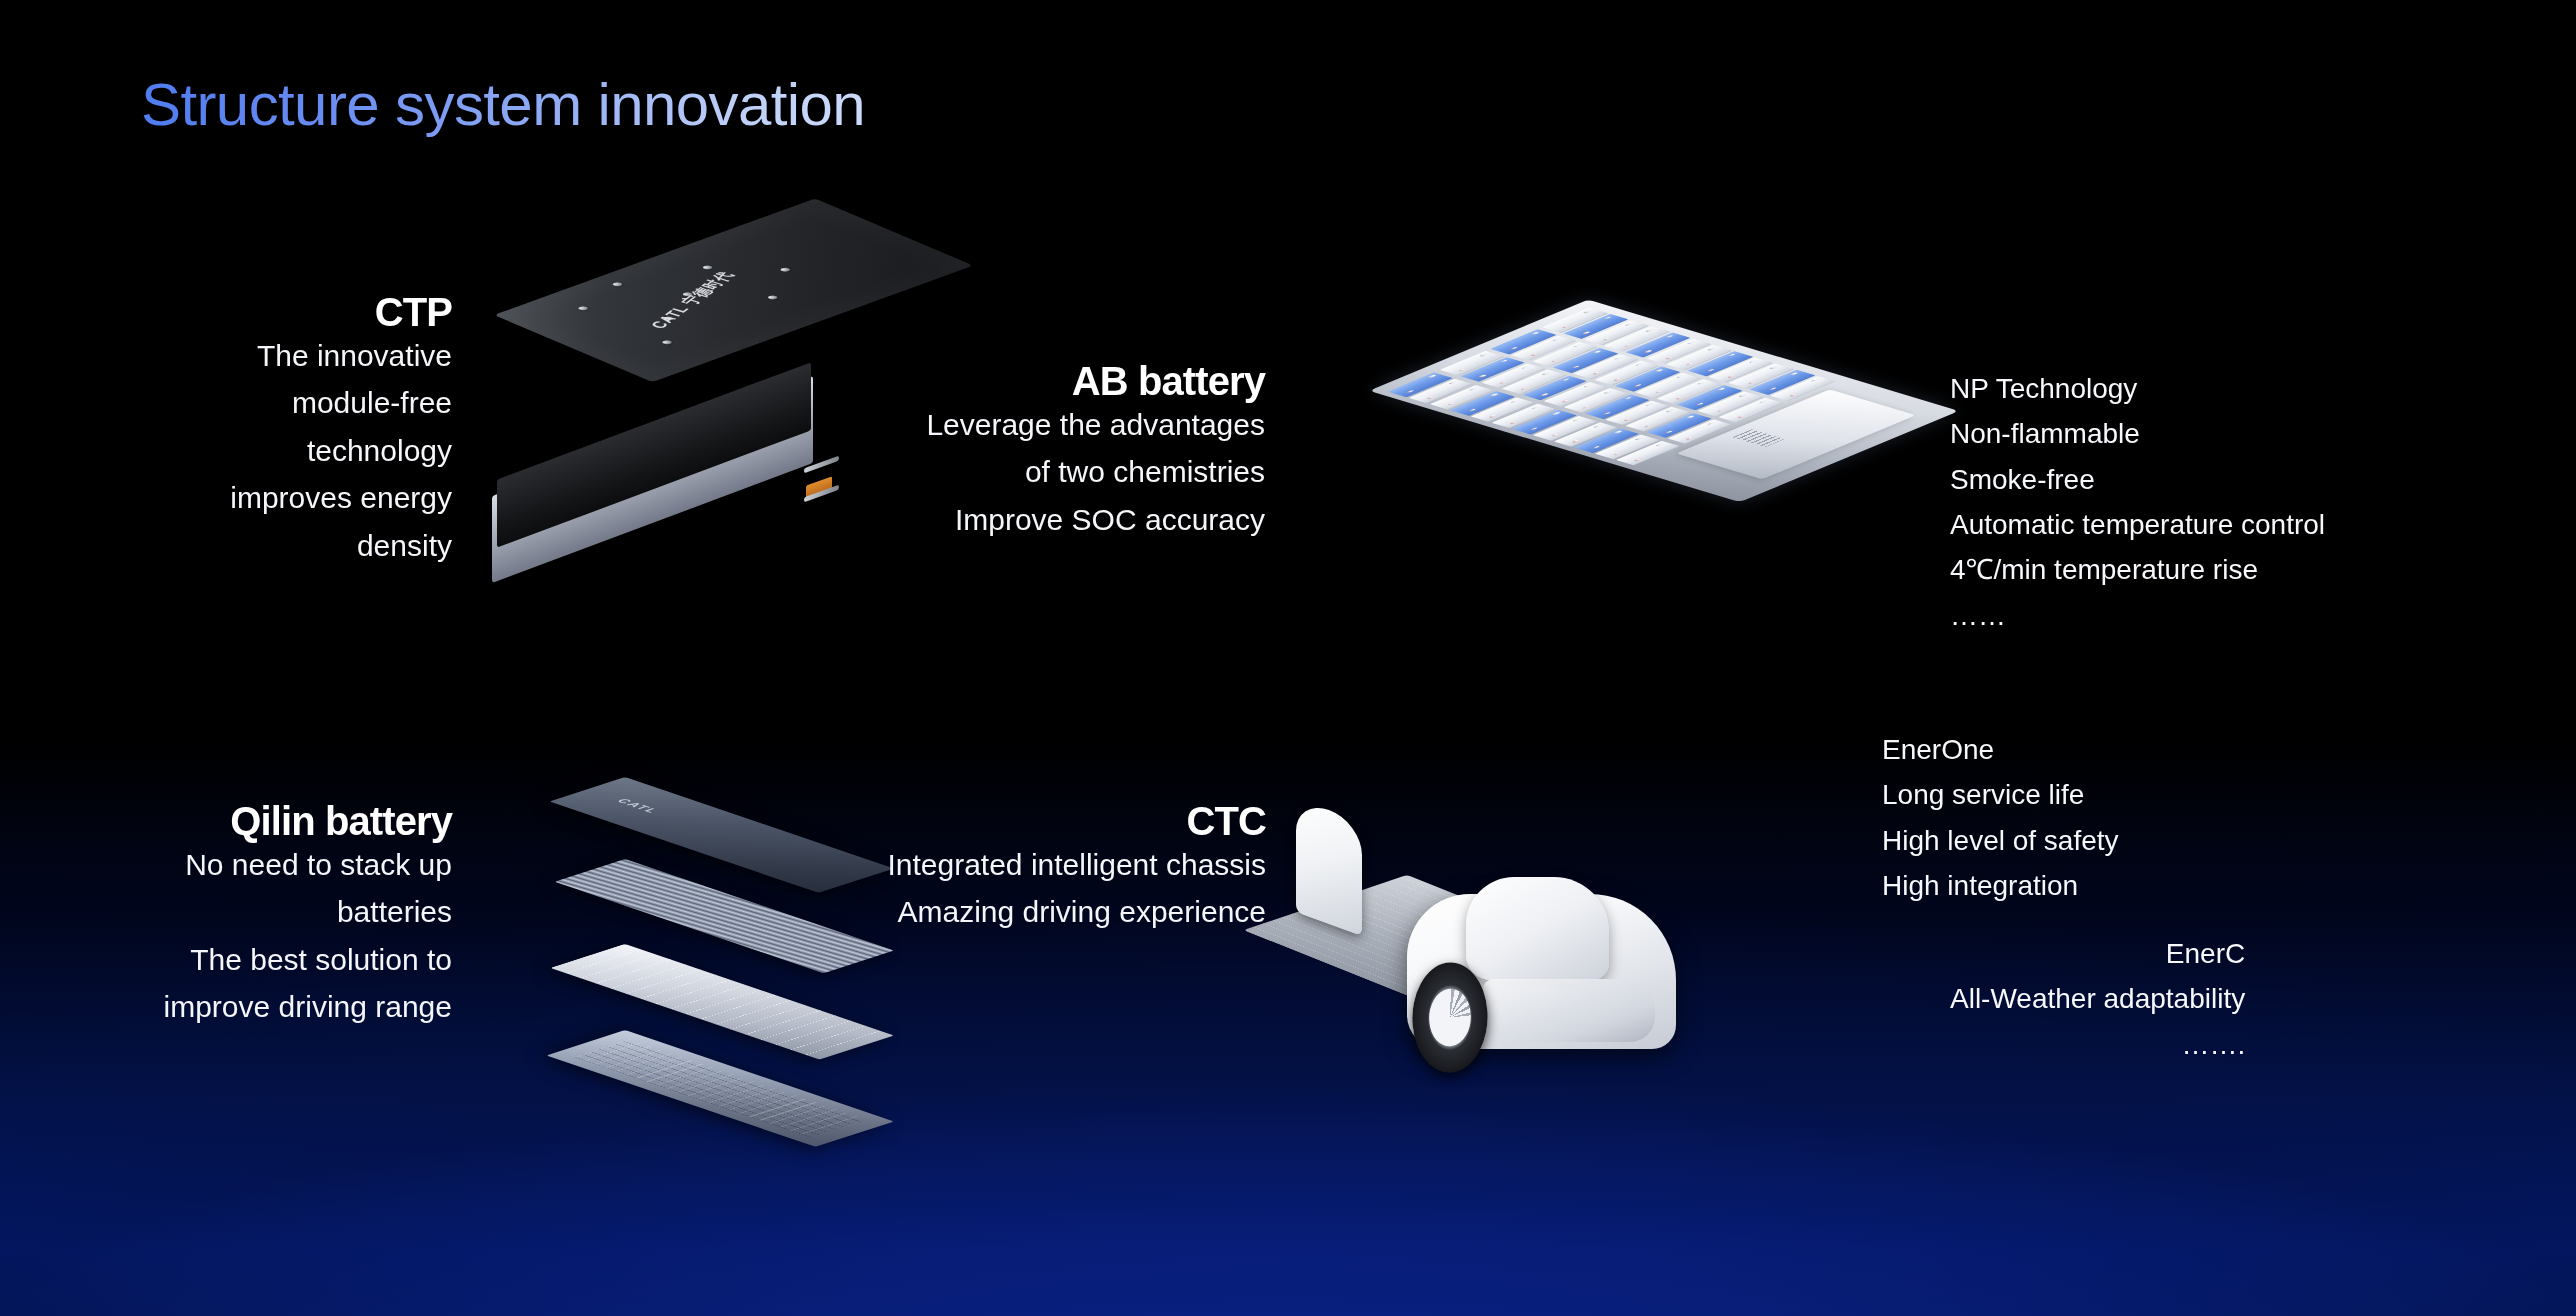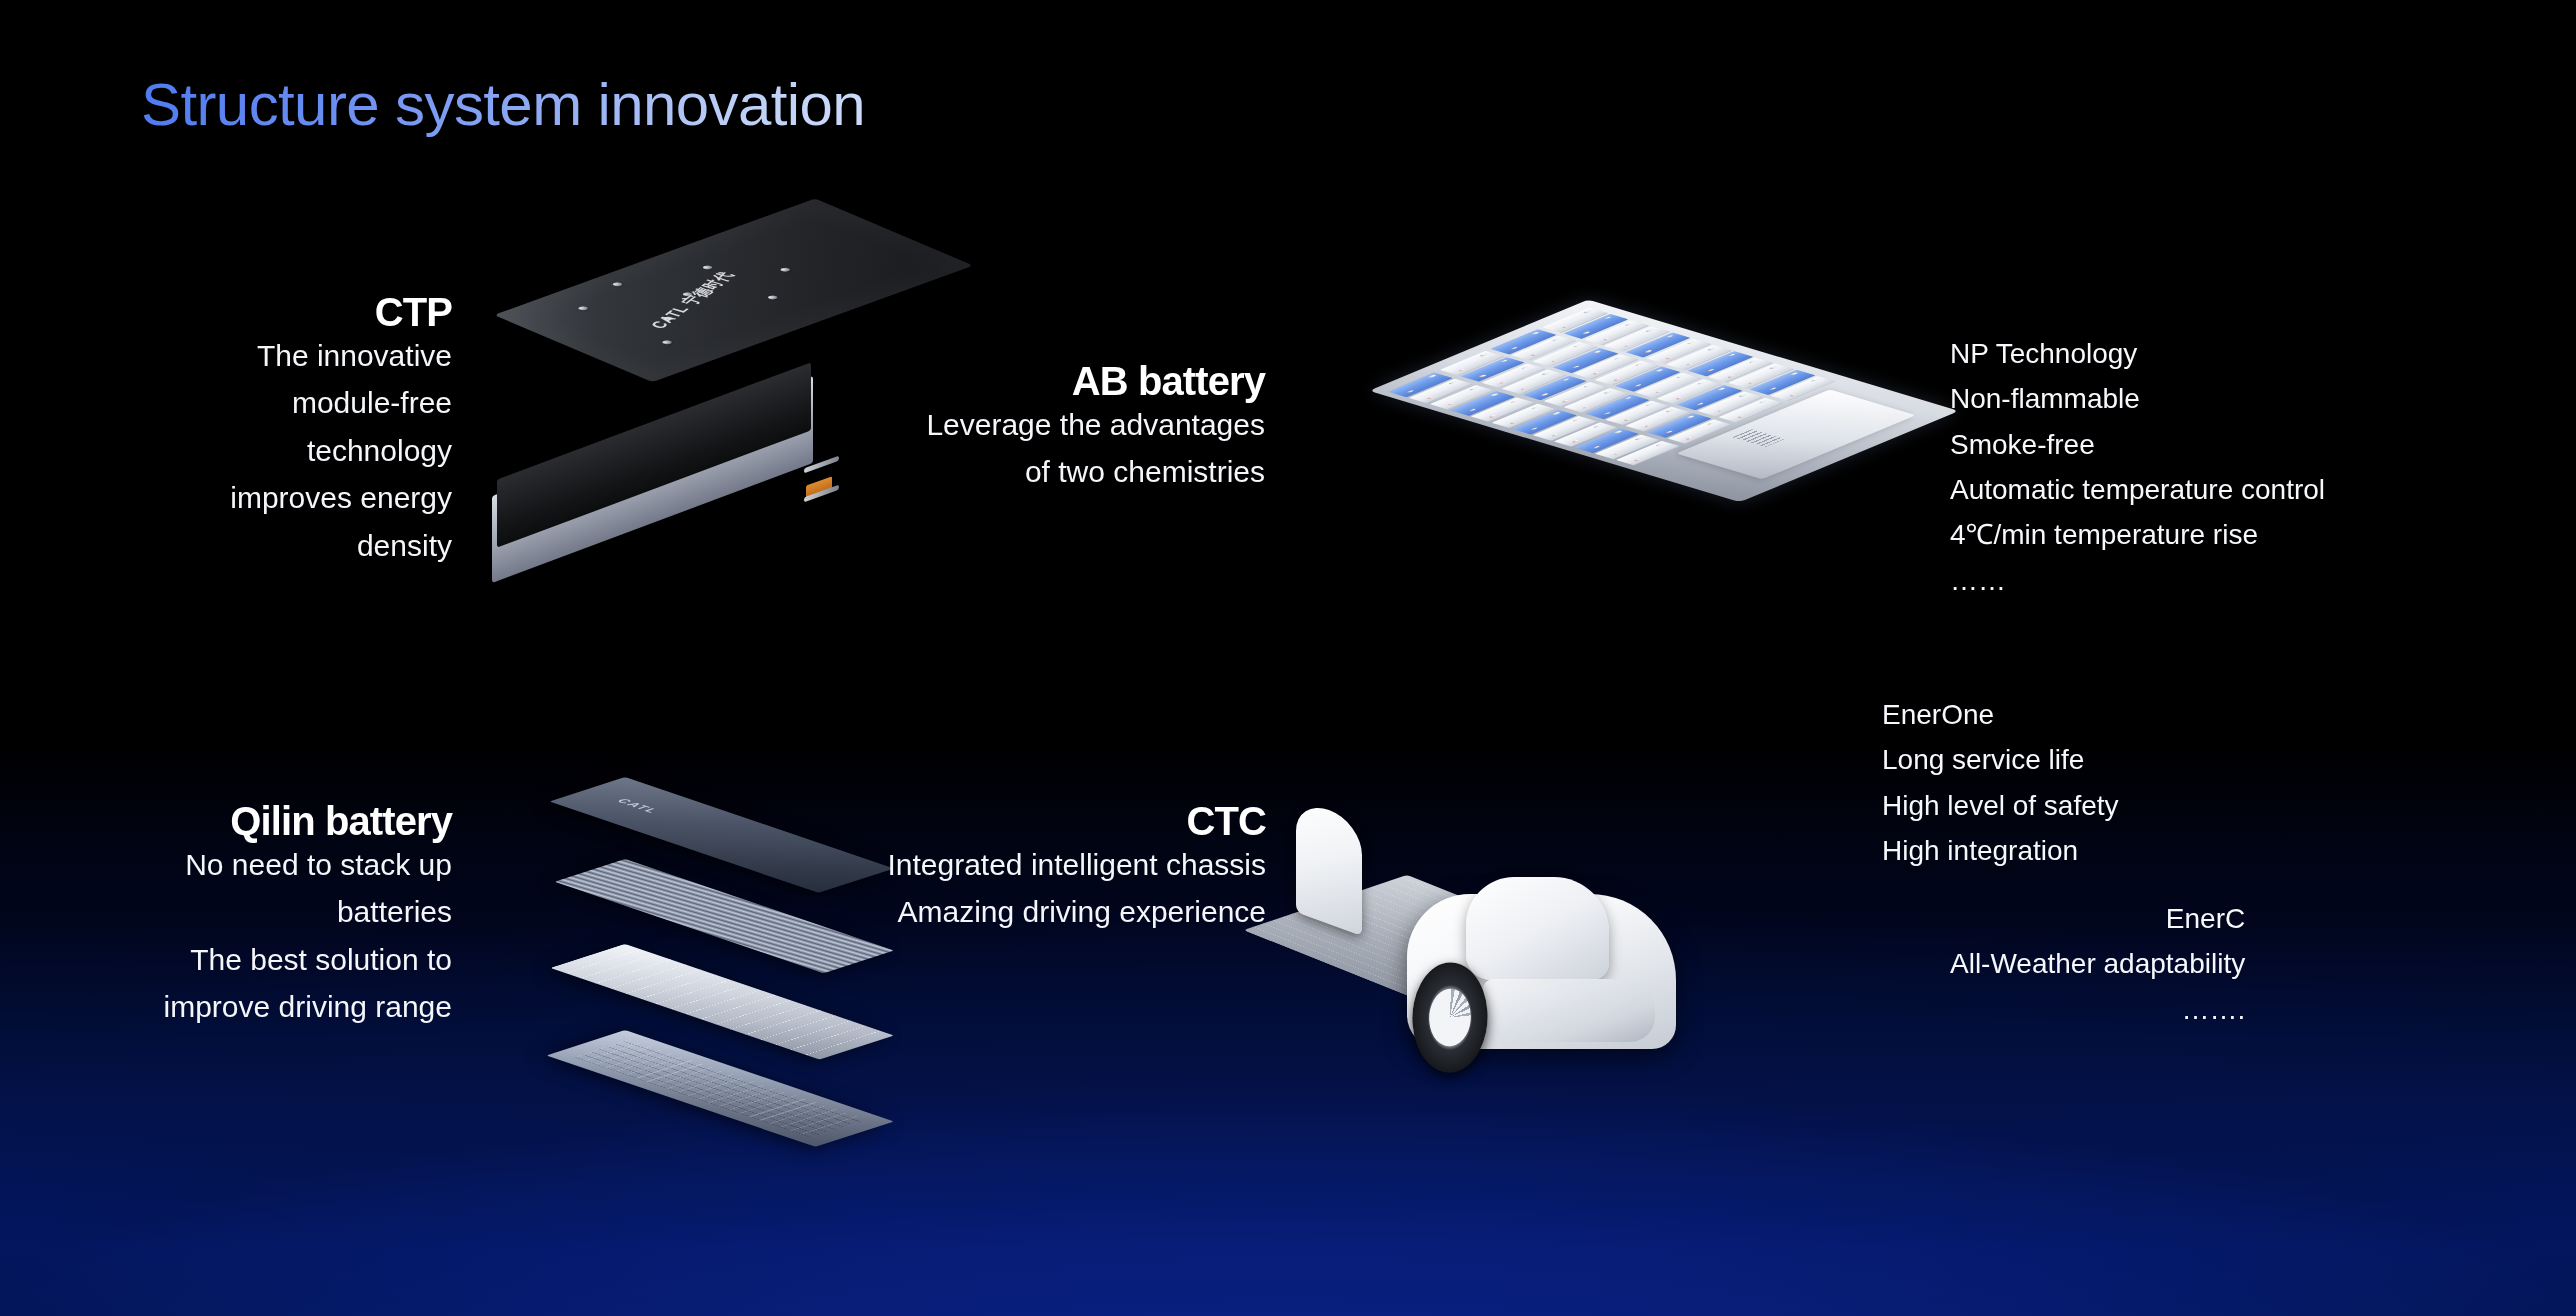--- a/index.html
+++ b/index.html
@@ -47,21 +47,21 @@
   .blk-lines .ln {
     color: #f4f6fa;
     font-size: 30px;
     line-height: 1.58;
     font-weight: 400;
     white-space: nowrap;
   }
   .right-align { text-align: right; }
 
   
-  .feat-list { position: absolute; }
+  .feat-list { position: absolute; margin-top: 35px; }
   .feat-list .ln {
     color: #f6f8fc;
     font-size: 28px;
     line-height: 1.62;
     font-weight: 400;
     white-space: nowrap;
   }
 
   
   .art { position: absolute; }
@@ -329,20 +329,21 @@
     <div class="ctp-pins"></div>
     <div class="ctp-conn"></div>
     <div class="ctp-pins2"></div>
   </div>
 
   <div class="block right-align" style="left:893px; top:361px; width:372px;">
     <div class="blk-title">AB battery</div>
     <div class="blk-lines">
       <div class="ln">Leverage the advantages</div>
       <div class="ln">of two chemistries</div>
+      <div class="ln">Improve SOC accuracy</div>
     </div>
   </div>
 
   <div class="art ab-art" style="left:1288px; top:321px;">
     <div class="ab-tray">
       <div class="ab-shell"></div>
       <div class="ab-grid">
         <div class="ab-row">
           <div class="ab-cell"></div>
           <div class="ab-cell blue"></div>

